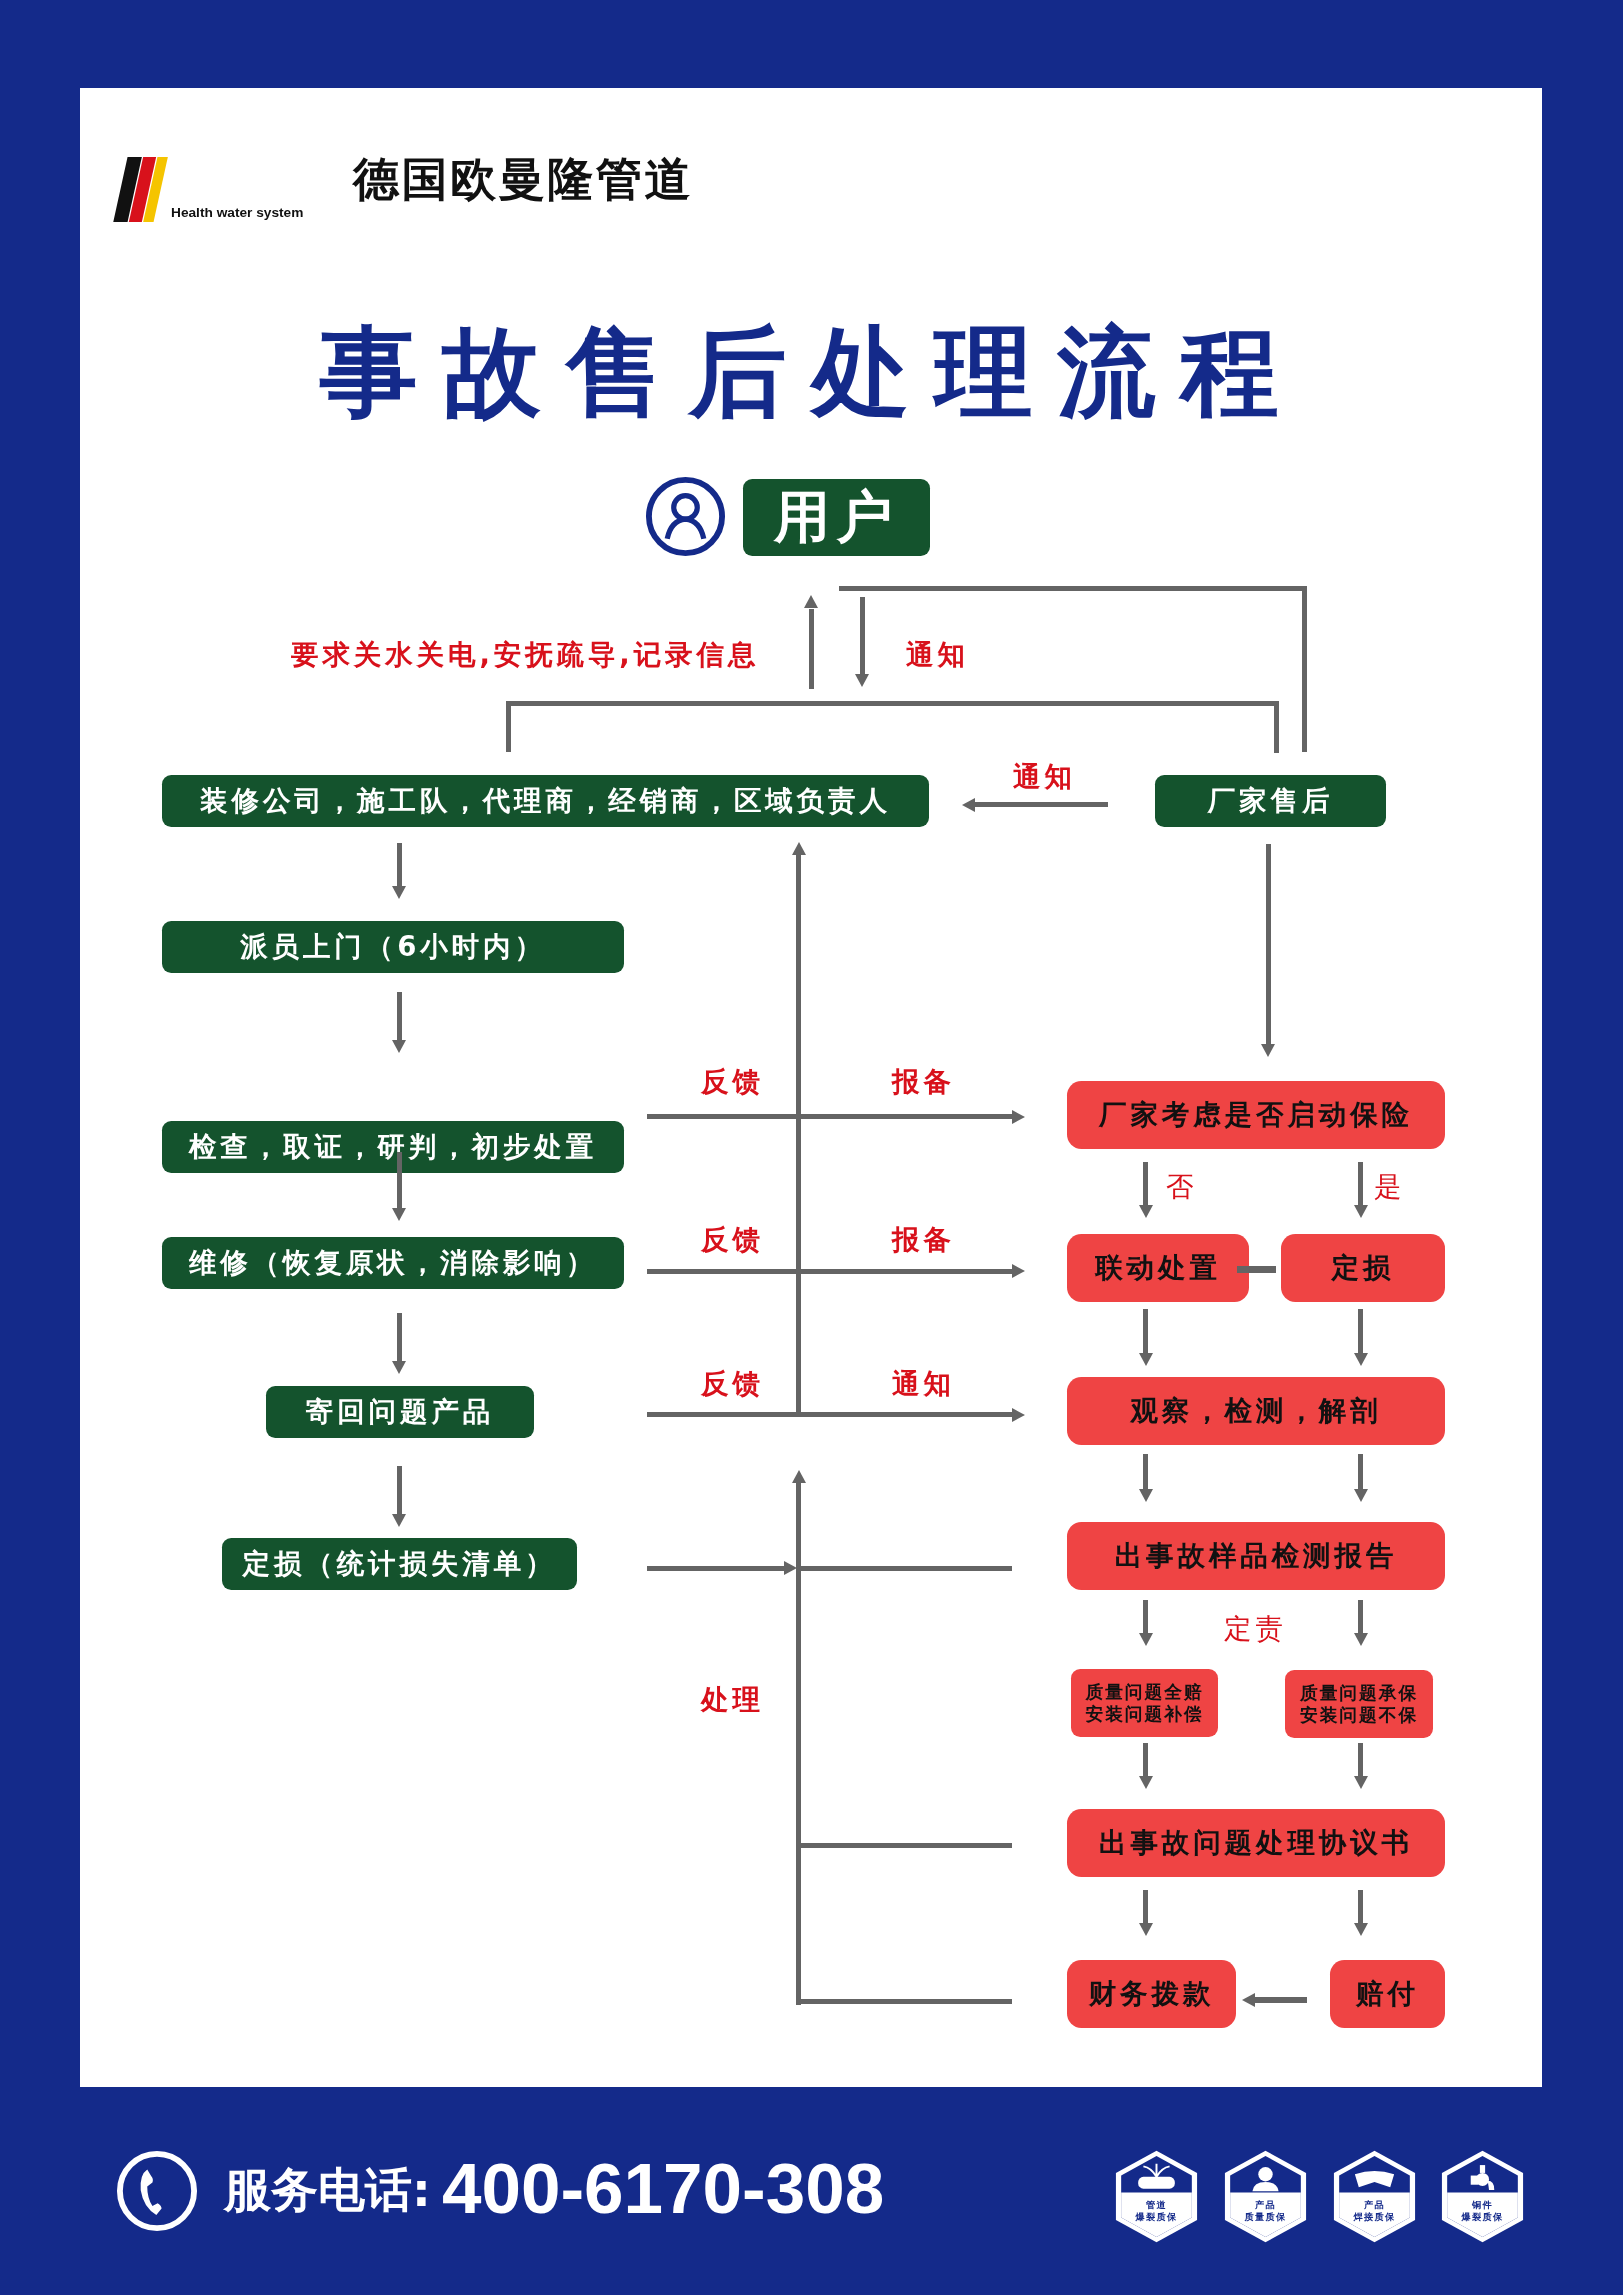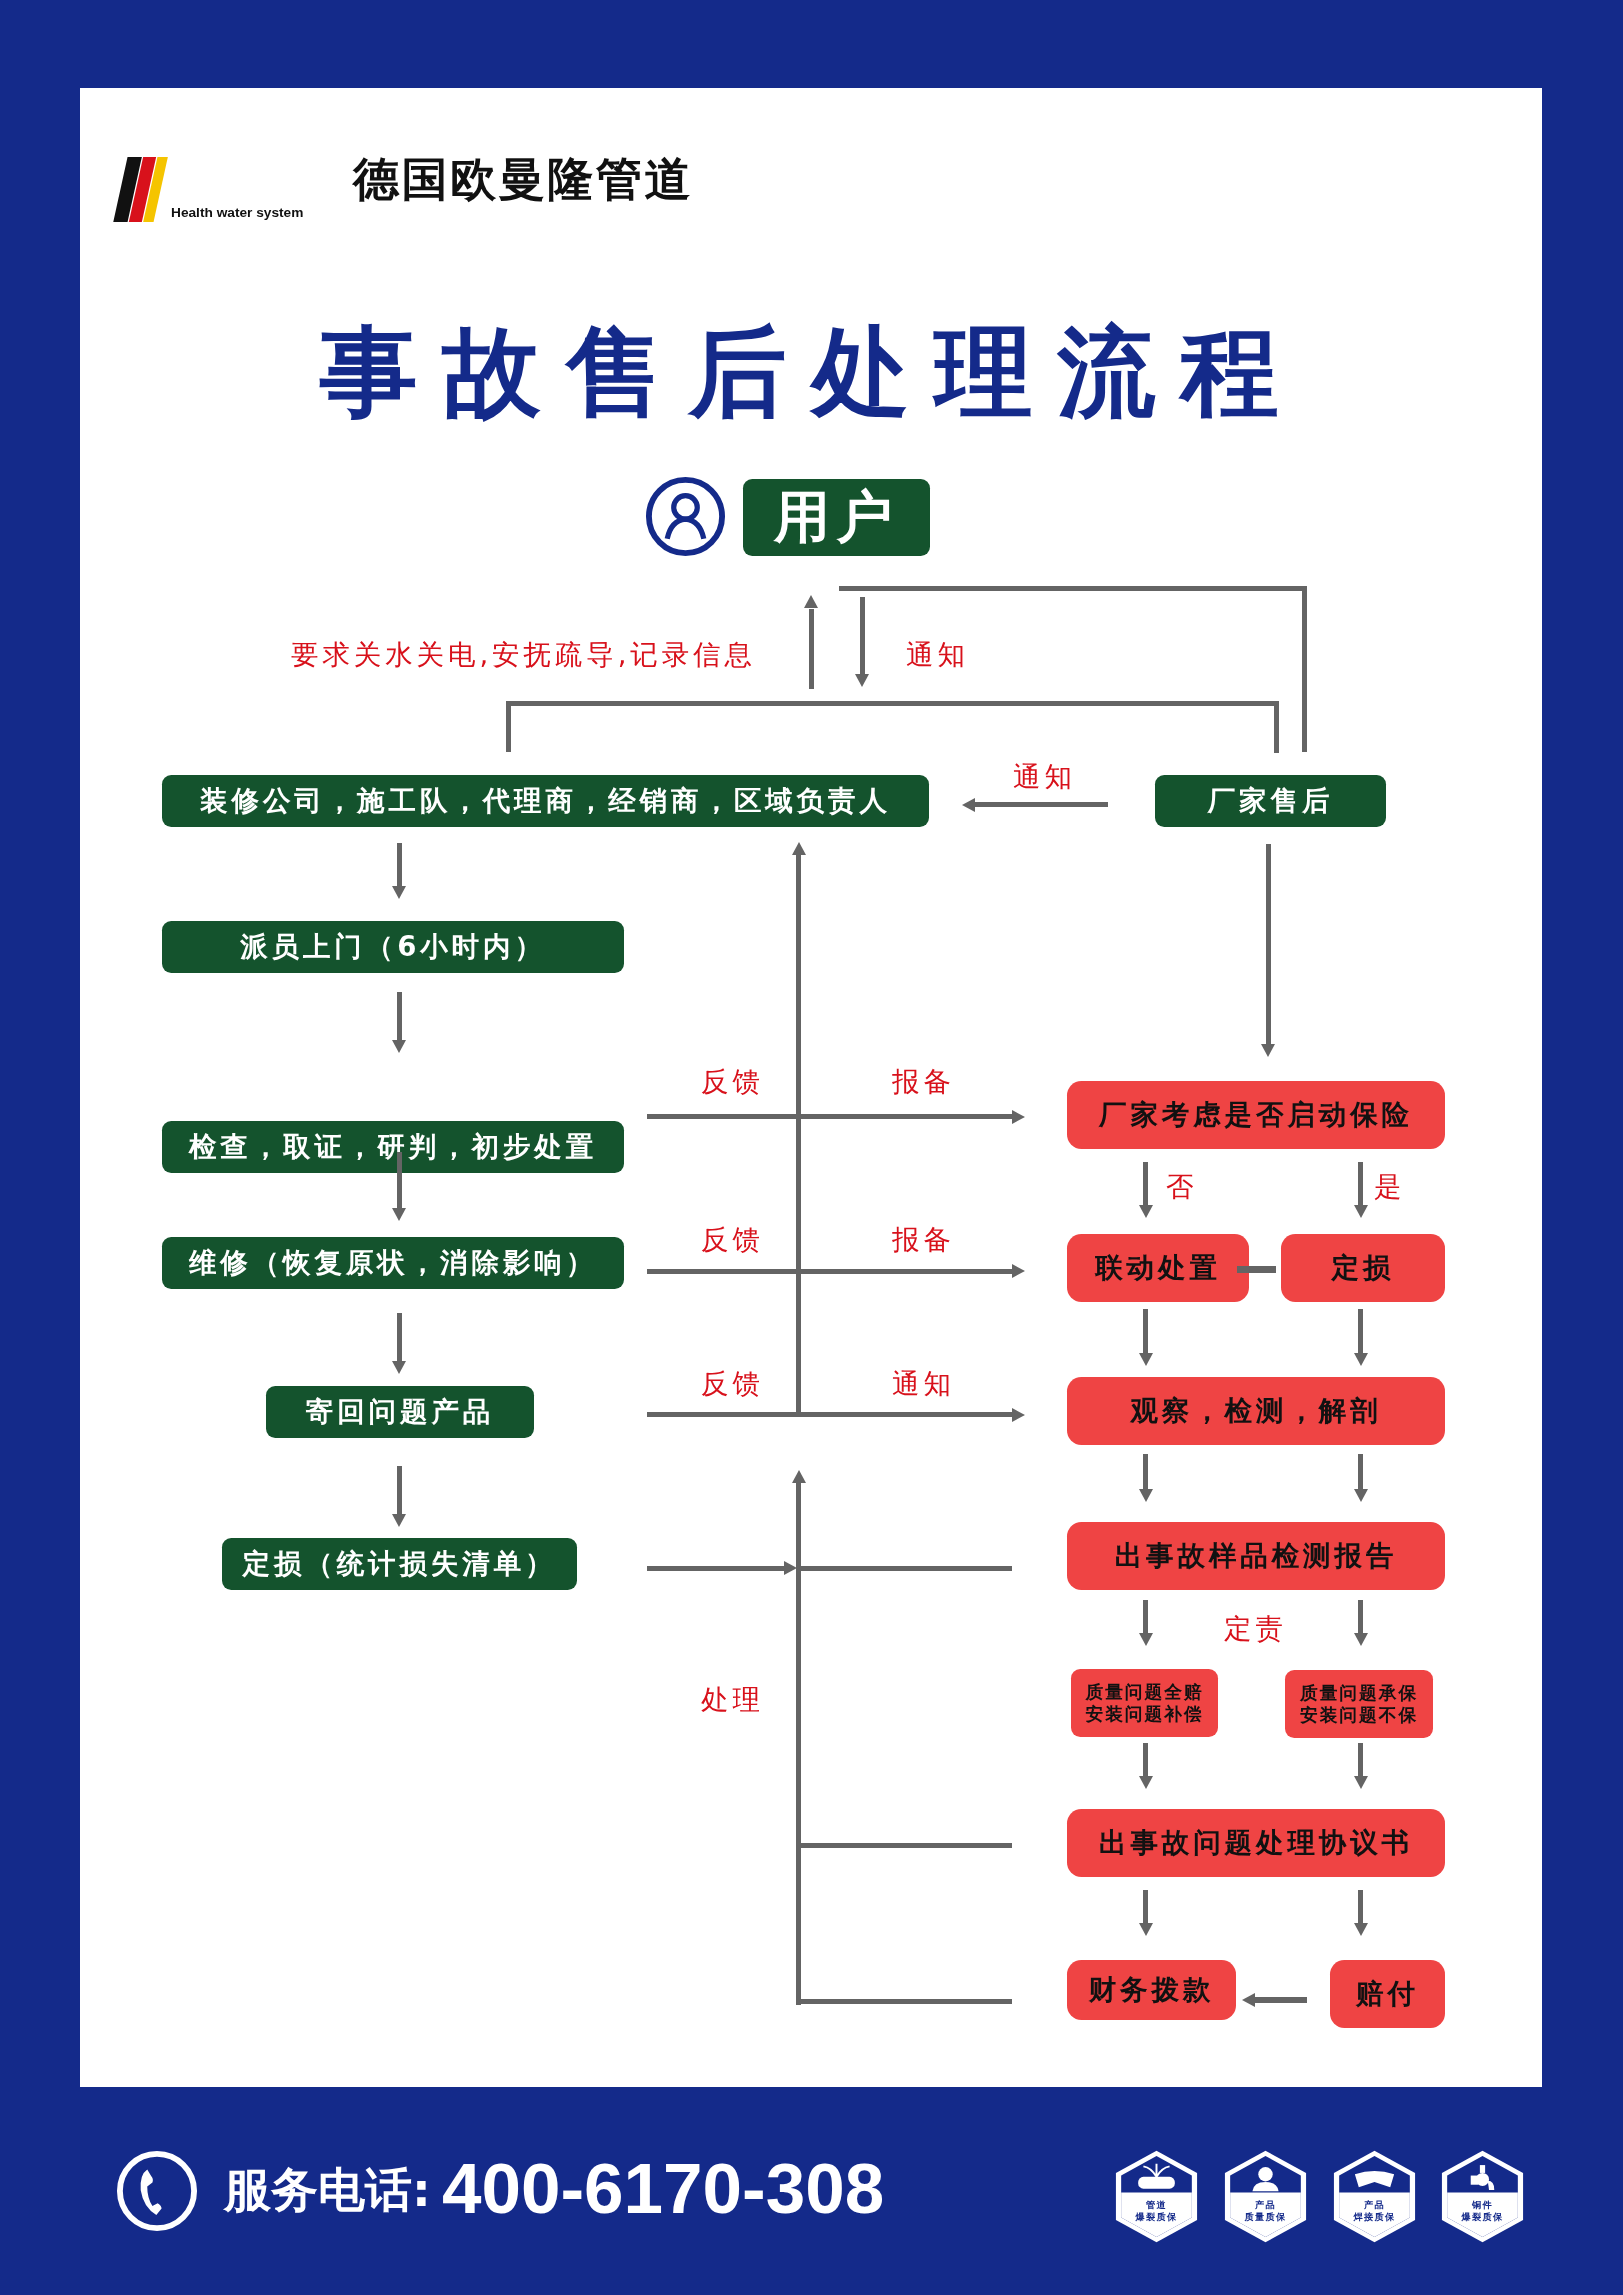--- a/index.html
+++ b/index.html
@@ -2,21 +2,21 @@
 <html style="font-size:10.5px"><head>
 <meta charset="utf-8">
 <style>
   html,body{margin:0;padding:0;}
   body{width:1623px;height:2295px;background:#142a8a;position:relative;overflow:hidden;font-family:"DejaVu Sans","Liberation Sans",sans-serif;}
   .panel{position:absolute;left:80px;top:88px;width:1462px;height:1999px;background:#ffffff;}
   .abs{position:absolute;}
   .blue-box{position:absolute;background:#14532d;color:#fff;border-radius:9.2px;display:flex;align-items:center;justify-content:center;font-weight:bold;font-size:27.5px;letter-spacing:3.9px;white-space:nowrap;}
   .yel-box{position:absolute;background:#ef4444;color:#111;border-radius:14.4px;display:flex;align-items:center;justify-content:center;font-weight:bold;font-size:27.5px;letter-spacing:3.9px;white-space:nowrap;text-align:center;}
   .yel-small{font-size:17.7px;letter-spacing:2px;line-height:22px;flex-direction:column;border-radius:9.2px;}
-  .red{position:absolute;color:#d8111b;font-weight:normal;font-size:27.5px;letter-spacing:3.9px;white-space:nowrap;}
+  .red{position:absolute;color:#d8111b;font-weight:bold;font-size:27.5px;letter-spacing:3.9px;white-space:nowrap;}
   .hl{position:absolute;background:#646464;height:4.6px;}
   .vl{position:absolute;background:#646464;width:4.6px;}
   .ah-r{position:absolute;width:0;height:0;border-top:7.2px solid transparent;border-bottom:7.2px solid transparent;border-left:13px solid #646464;}
   .ah-l{position:absolute;width:0;height:0;border-top:7.2px solid transparent;border-bottom:7.2px solid transparent;border-right:13px solid #646464;}
   .ah-d{position:absolute;width:0;height:0;border-left:7.2px solid transparent;border-right:7.2px solid transparent;border-top:13px solid #646464;}
   .ah-u{position:absolute;width:0;height:0;border-left:7.2px solid transparent;border-right:7.2px solid transparent;border-bottom:13px solid #646464;}
   .title{position:absolute;left:0;width:1623px;top:308px;text-align:center;color:#142a8a;font-weight:bold;font-size:98px;letter-spacing:25px;}
   .brand-cn{position:absolute;left:353px;top:149px;font-size:46px;font-weight:bold;color:#111;letter-spacing:2.6px;}
   .brand-hws{position:absolute;left:177px;top:143px;font-size:54px;font-weight:bold;font-style:italic;color:#ffffff;letter-spacing:-1.3px;font-family:"Liberation Sans",sans-serif;margin-top:10px;}
   .brand-sub{position:absolute;left:171px;top:205px;font-size:13.7px;font-weight:bold;color:#111;font-family:"Liberation Sans",sans-serif;}
@@ -164,21 +164,21 @@
 <div class="vl" style="left:1358px;top:1743px;height:34px;"></div>
 <div class="ah-d" style="left:1354px;top:1776px;"></div>
 
 <div class="yel-box" style="left:1067px;top:1809px;width:378px;height:68px;">出事故问题处理协议书</div>
 
 <div class="vl" style="left:1143px;top:1890px;height:34px;"></div>
 <div class="ah-d" style="left:1139px;top:1923px;"></div>
 <div class="vl" style="left:1358px;top:1890px;height:34px;"></div>
 <div class="ah-d" style="left:1354px;top:1923px;"></div>
 
-<div class="yel-box" style="left:1067px;top:1960px;width:169px;height:60px;">财务拨款</div>
+<div class="yel-box" style="left:1067px;top:1960px;width:169px;height:68px;">财务拨款</div>
 <div class="hl" style="left:1255px;top:1997px;width:52px;height:5.9px;"></div>
 <div class="ah-l" style="left:1242px;top:1993px;"></div>
 <div class="yel-box" style="left:1330px;top:1960px;width:115px;height:68px;">赔付</div>
 
 <svg class="abs" style="left:116px;top:2150px;" width="82" height="82" viewBox="0 0 126 126">
   <circle cx="63" cy="63" r="57" fill="none" stroke="#fff" stroke-width="9"></circle>
   <path d="M48 30 Q36 38 38 62 Q42 88 62 100 L70 90 Q70 86 64 82 L56 86 Q48 74 48 56 L56 50 Q58 44 54 40 Z" fill="#fff"></path>
 </svg>
 <div class="footer-phone-label">服务电话:</div>
 <div class="footer-phone-num">400-6170-308</div>

